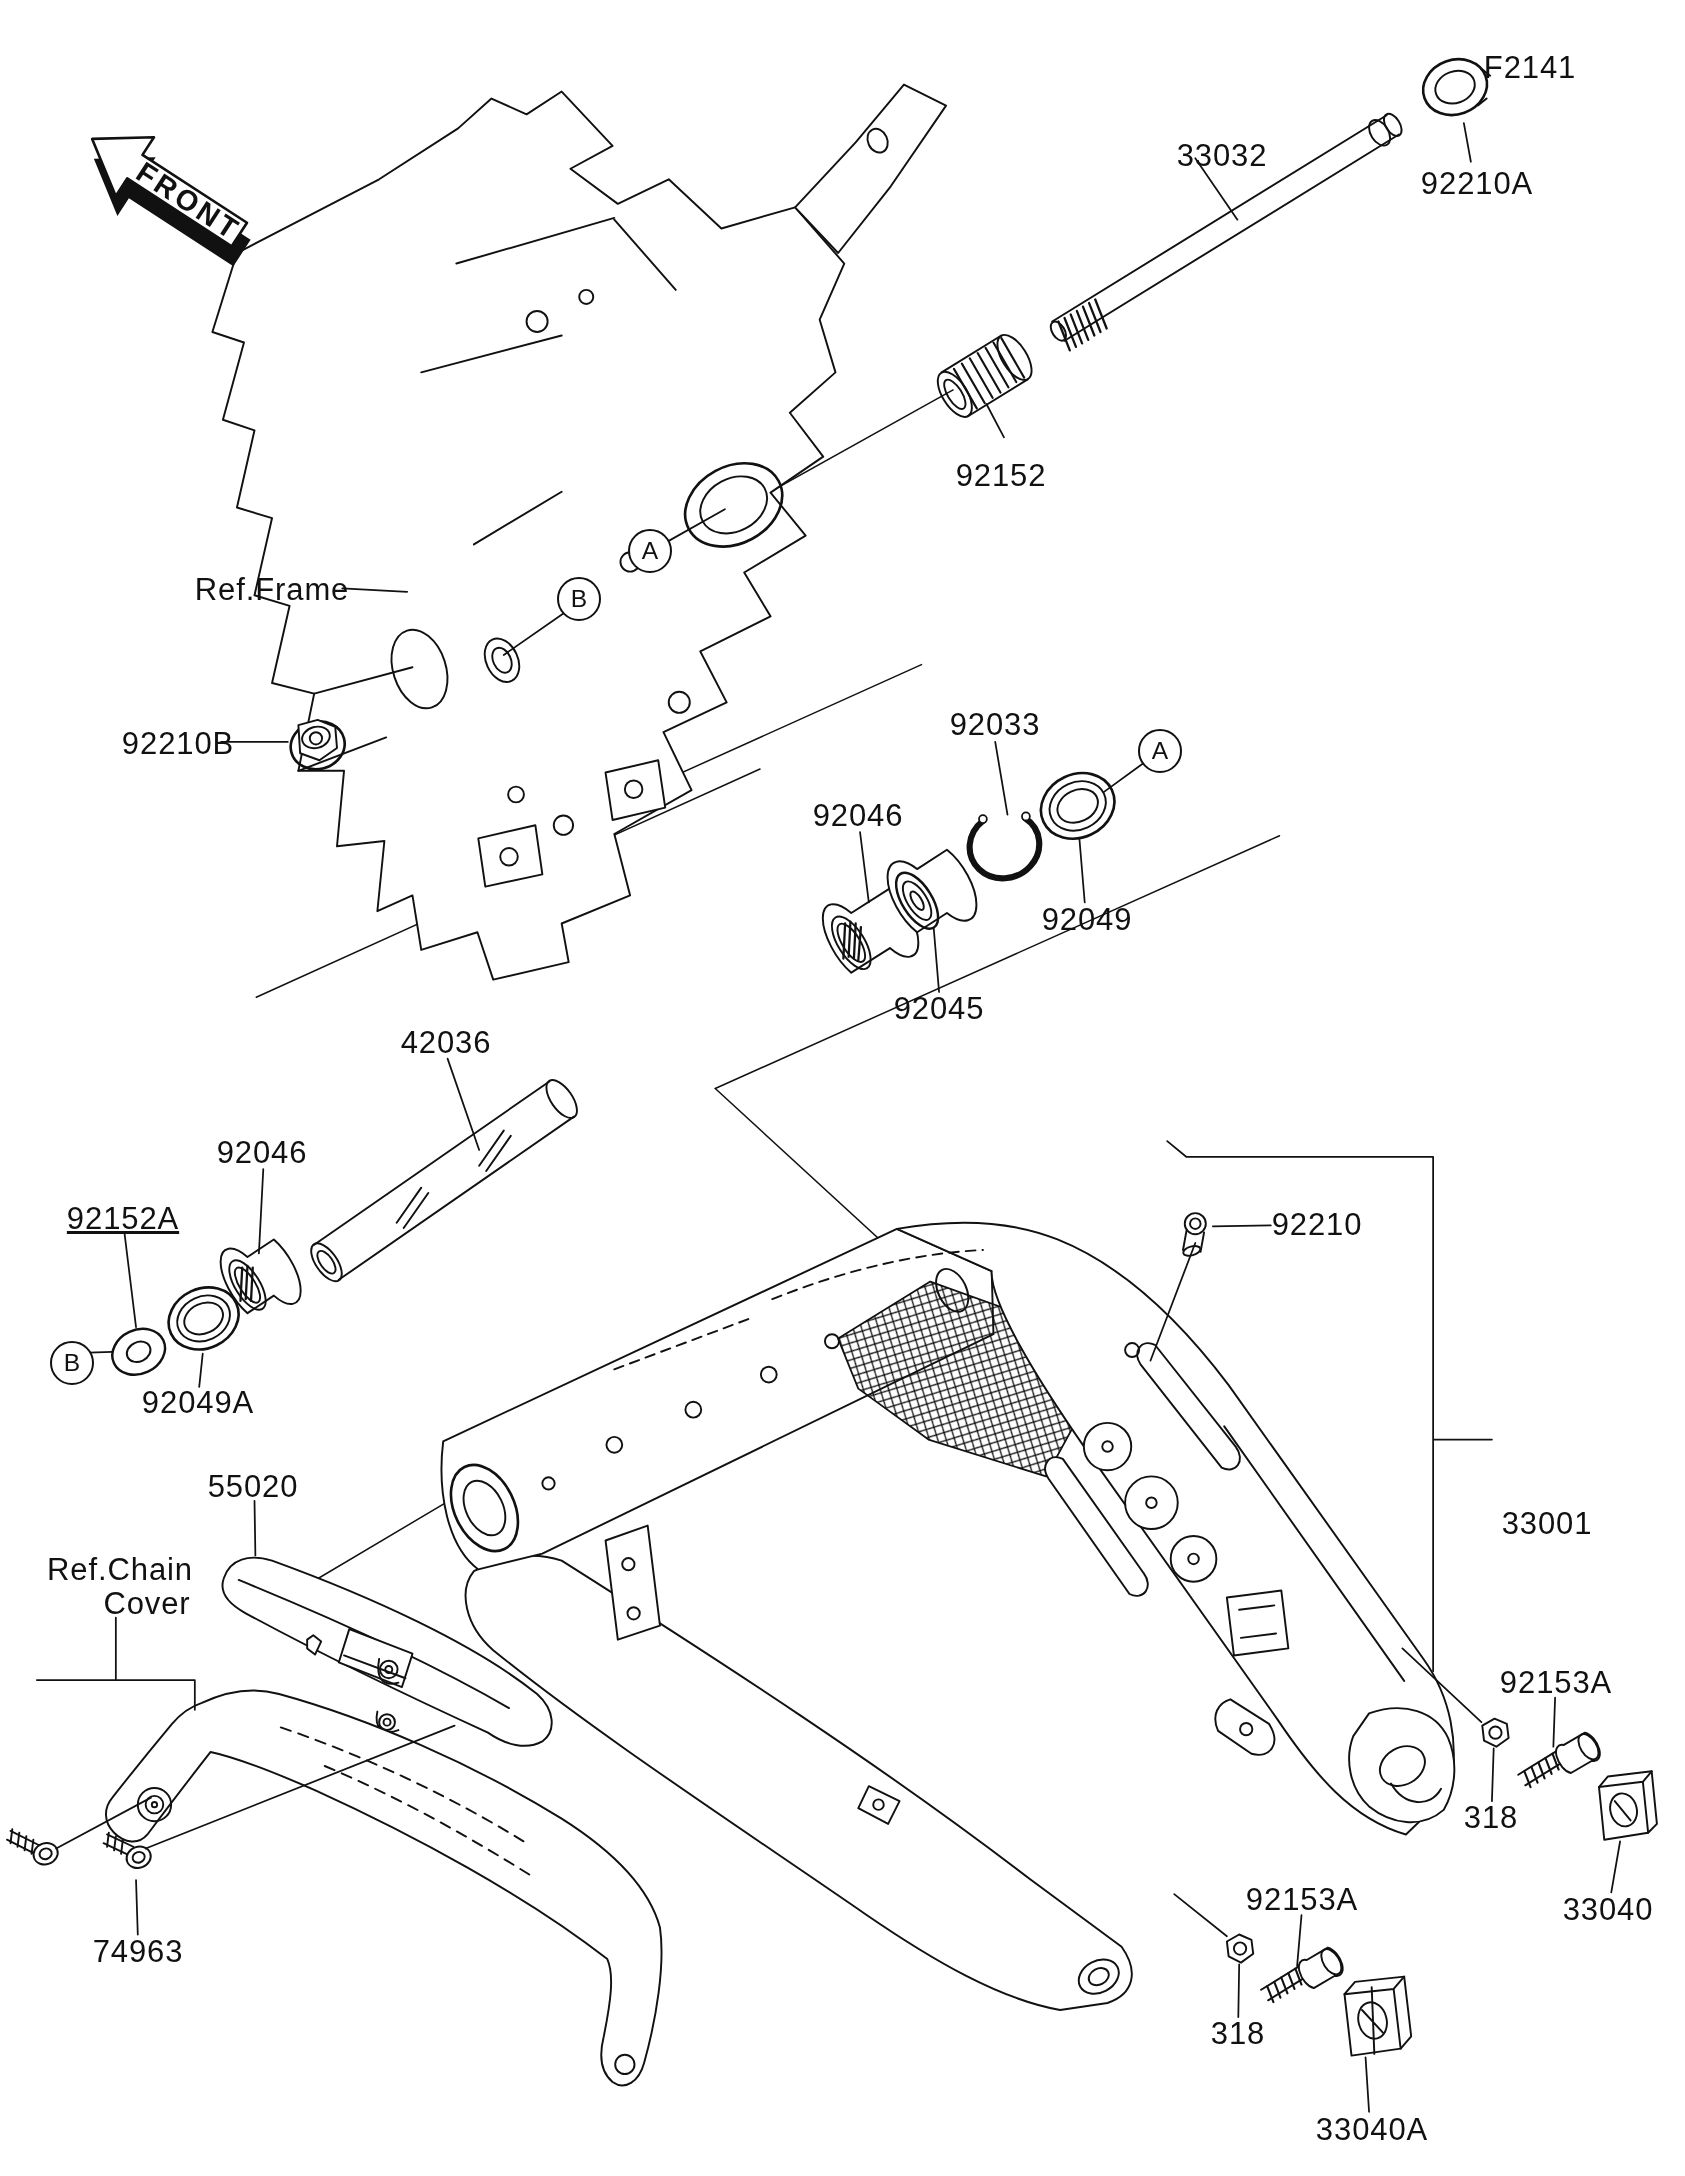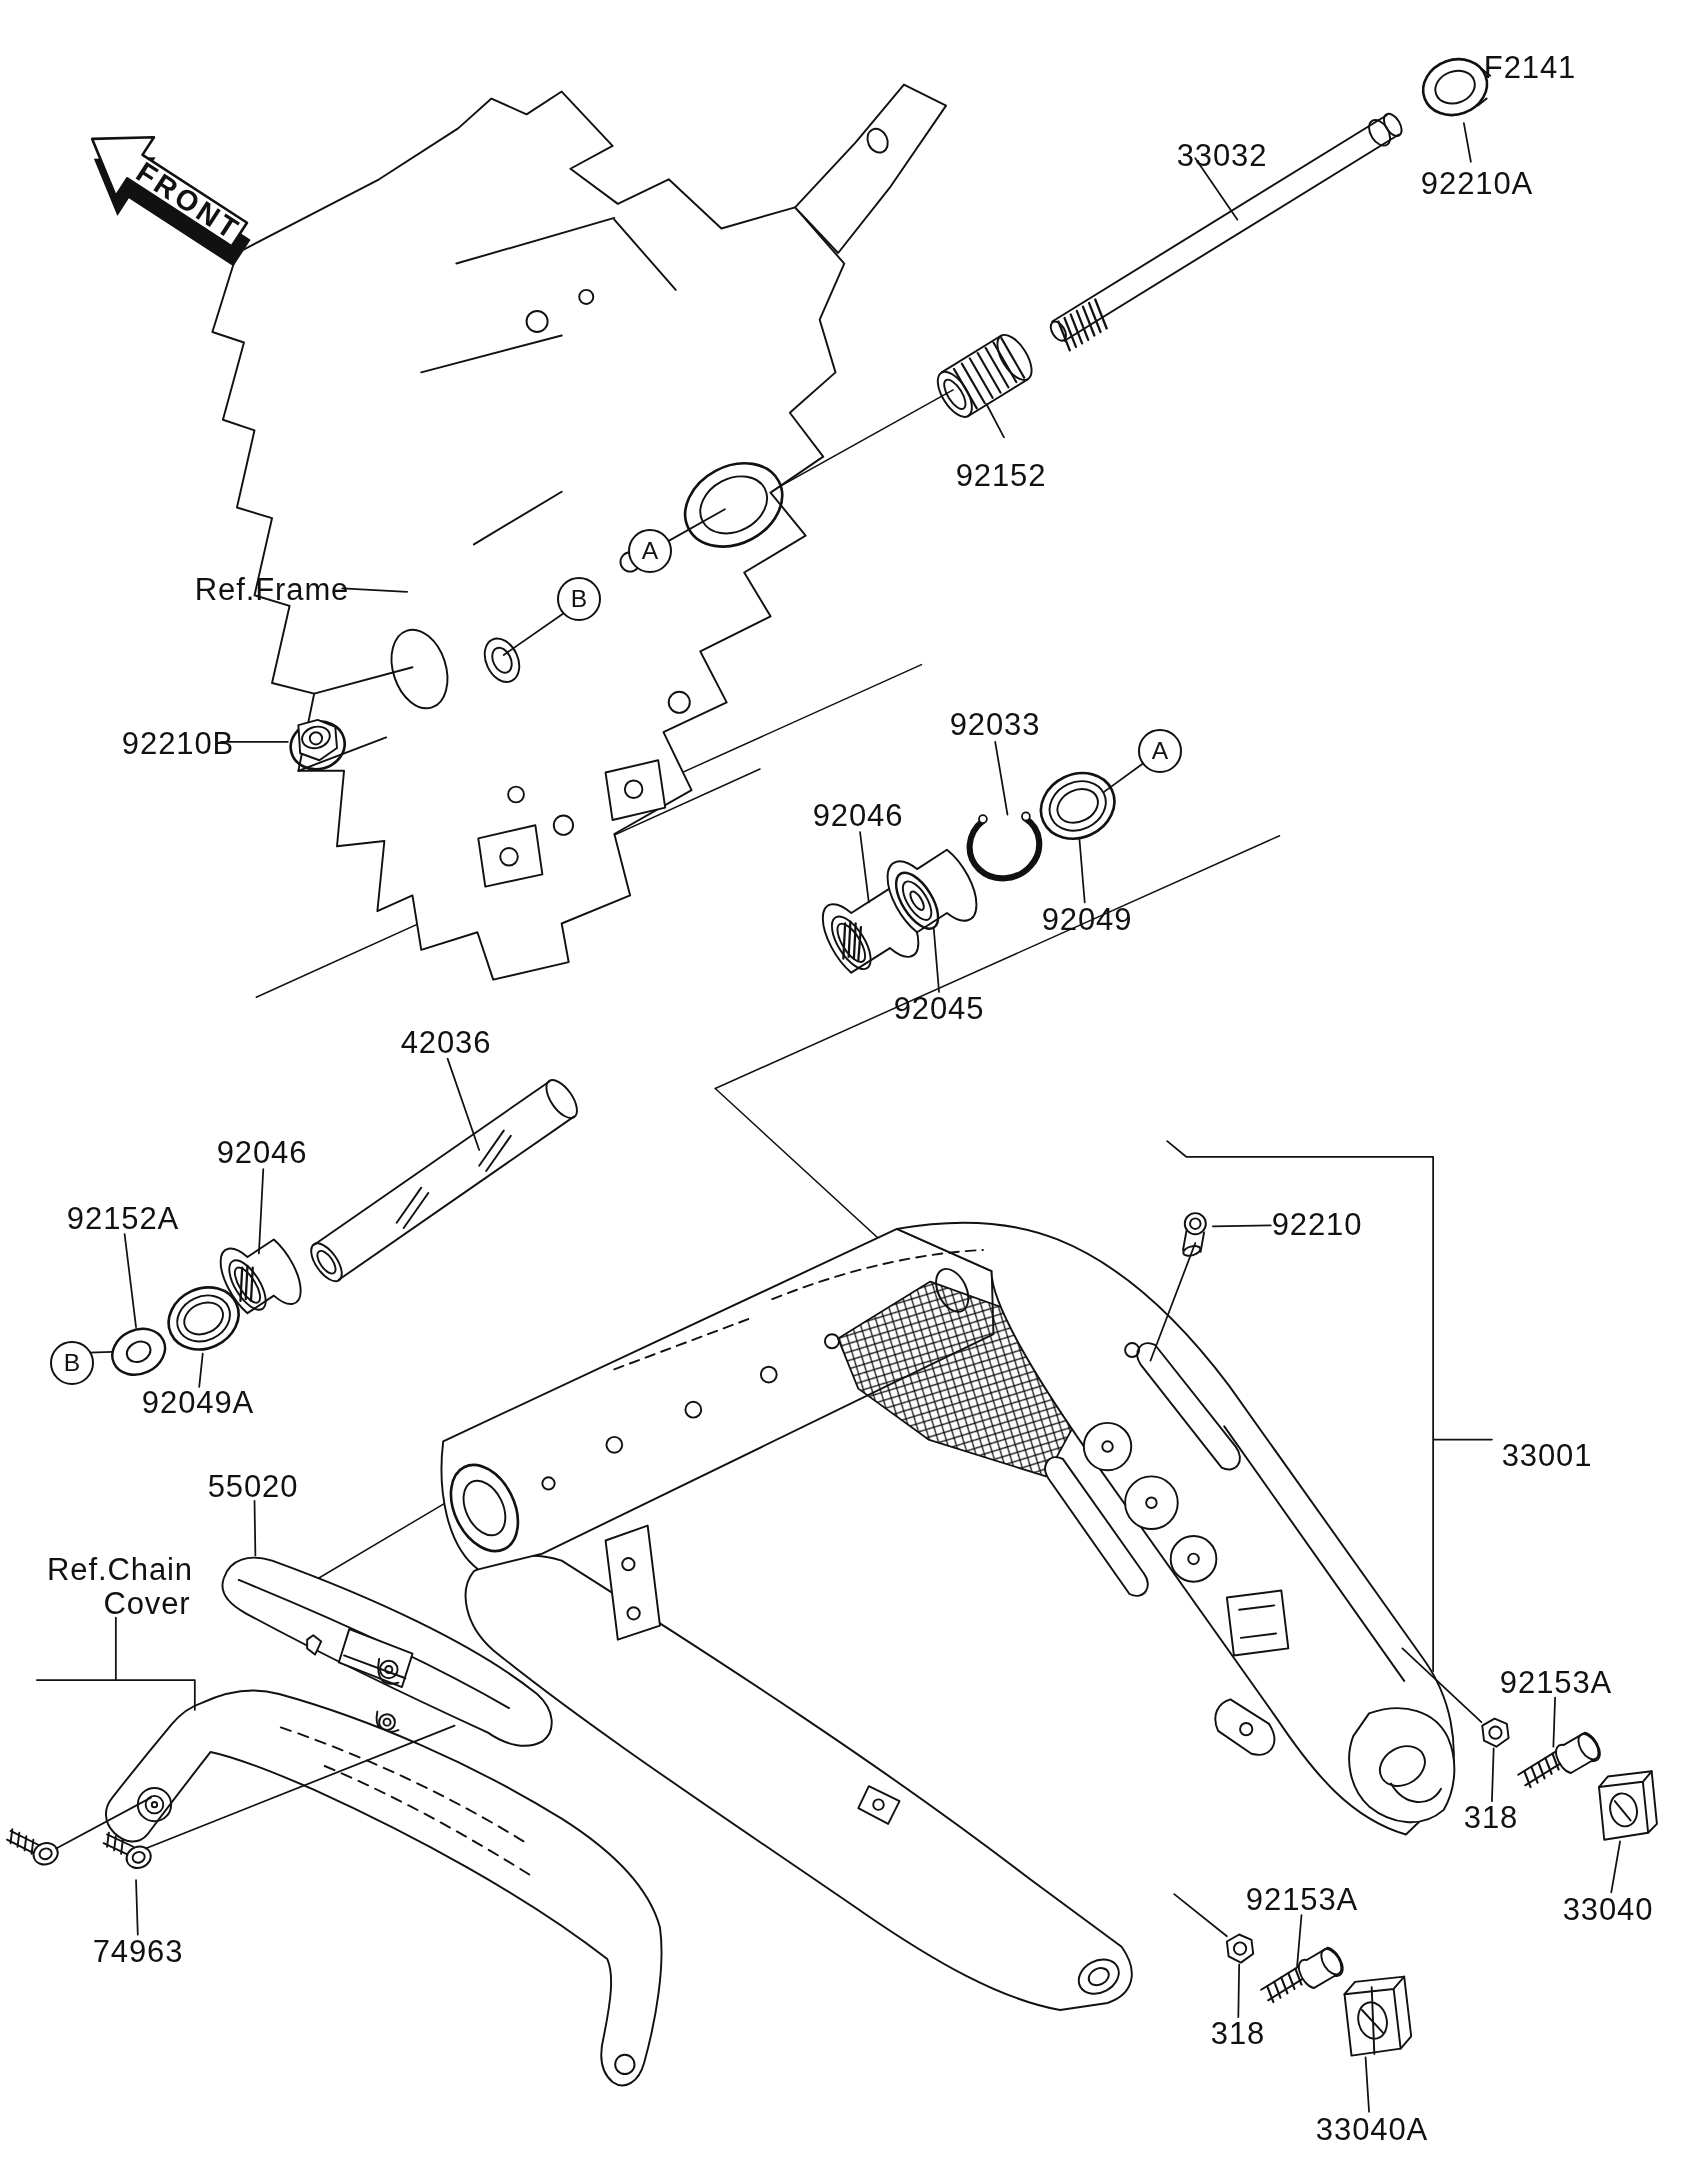--- a/index.html
+++ b/index.html
@@ -304,27 +304,27 @@
       <div class="part-label" style="left: 1477px; top: 184px;">92210A</div>
       <div class="part-label" style="left: 1001px; top: 456px; margin-top: 20px;">92152</div>
       <div class="part-label" style="left: 272px; top: 590px;">Ref.Frame</div>
       <div class="part-label" style="left: 178px; top: 744px;">92210B</div>
       <div class="part-label" style="left: 995px; top: 725px;">92033</div>
       <div class="part-label" style="left: 858px; top: 816px;">92046</div>
       <div class="part-label" style="left: 1087px; top: 920px;">92049</div>
       <div class="part-label" style="left: 939px; top: 1009px;">92045</div>
       <div class="part-label" style="left: 446px; top: 1043px;">42036</div>
       <div class="part-label" style="left: 262px; top: 1153px;">92046</div>
-      <div class="part-label" style="left: 123px; top: 1219px;">92152A</div>
+      <div class="part-label" style="left: 123px; top: 1219px; text-decoration: underline;">92152A</div>
       <div class="part-label" style="left: 198px; top: 1403px;">92049A</div>
       <div class="part-label" style="left: 253px; top: 1487px;">55020</div>
       <div class="part-label" style="left: 120px; top: 1570px;">Ref.Chain</div>
       <div class="part-label" style="left: 147px; top: 1604px;">Cover</div>
       <div class="part-label" style="left: 1317px; top: 1225px; text-align: right;">92210</div>
-      <div class="part-label" style="left: 1547px; top: 1456px;">33001</div>
+      <div class="part-label" style="left: 1547px; top: 1524px;">33001</div>
       <div class="part-label" style="left: 1556px; top: 1683px;">92153A</div>
       <div class="part-label" style="left: 1491px; top: 1818px;">318</div>
       <div class="part-label" style="left: 1608px; top: 1910px;">33040</div>
       <div class="part-label" style="left: 1302px; top: 1900px;">92153A</div>
       <div class="part-label" style="left: 1238px; top: 2034px;">318</div>
       <div class="part-label" style="left: 1372px; top: 2130px;">33040A</div>
       <div class="part-label" style="left: 138px; top: 1952px;">74963</div>
       <div class="callout" style="left: 650px; top: 551px;">A</div>
       <div class="callout" style="left: 579px; top: 599px;">B</div>
       <div class="callout" style="left: 1160px; top: 751px;">A</div>

